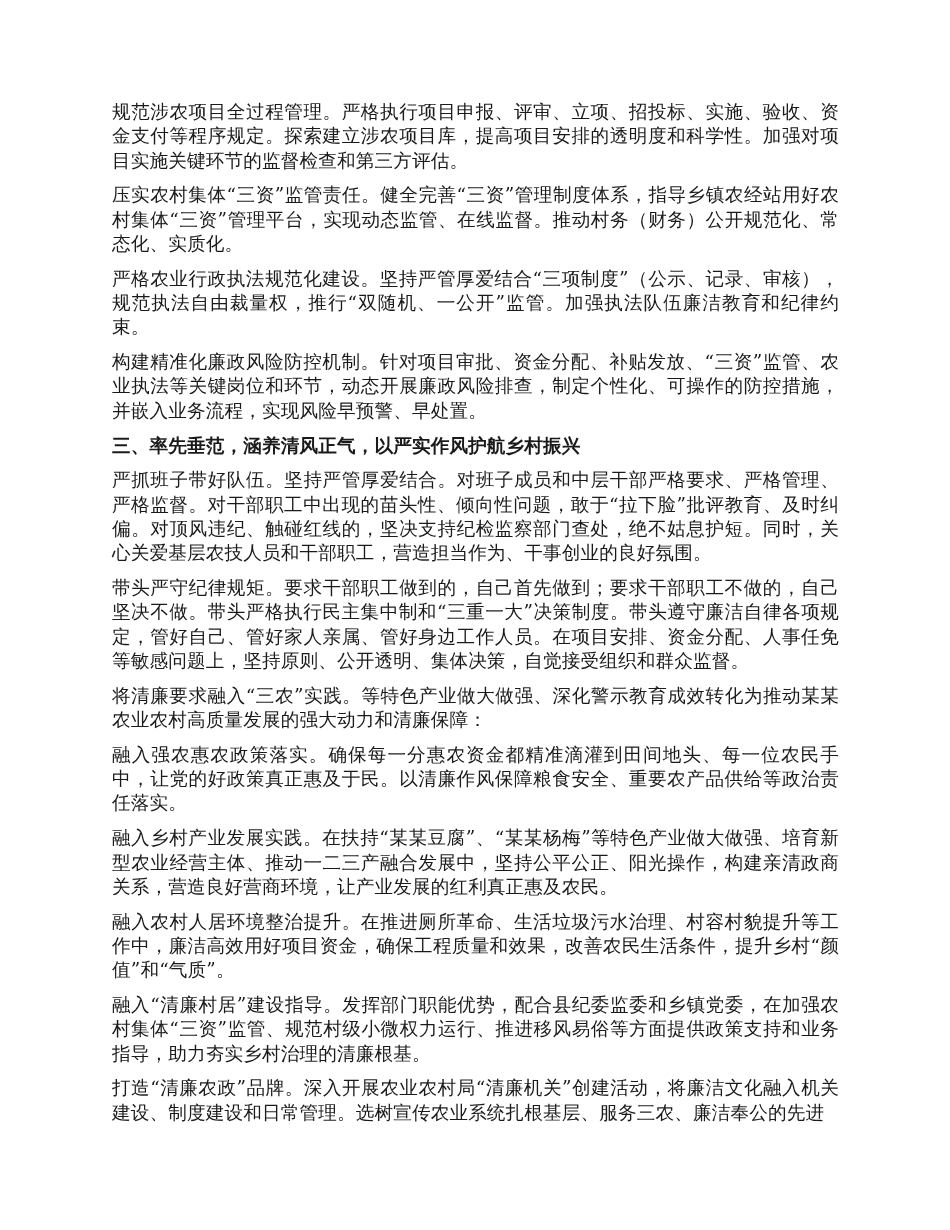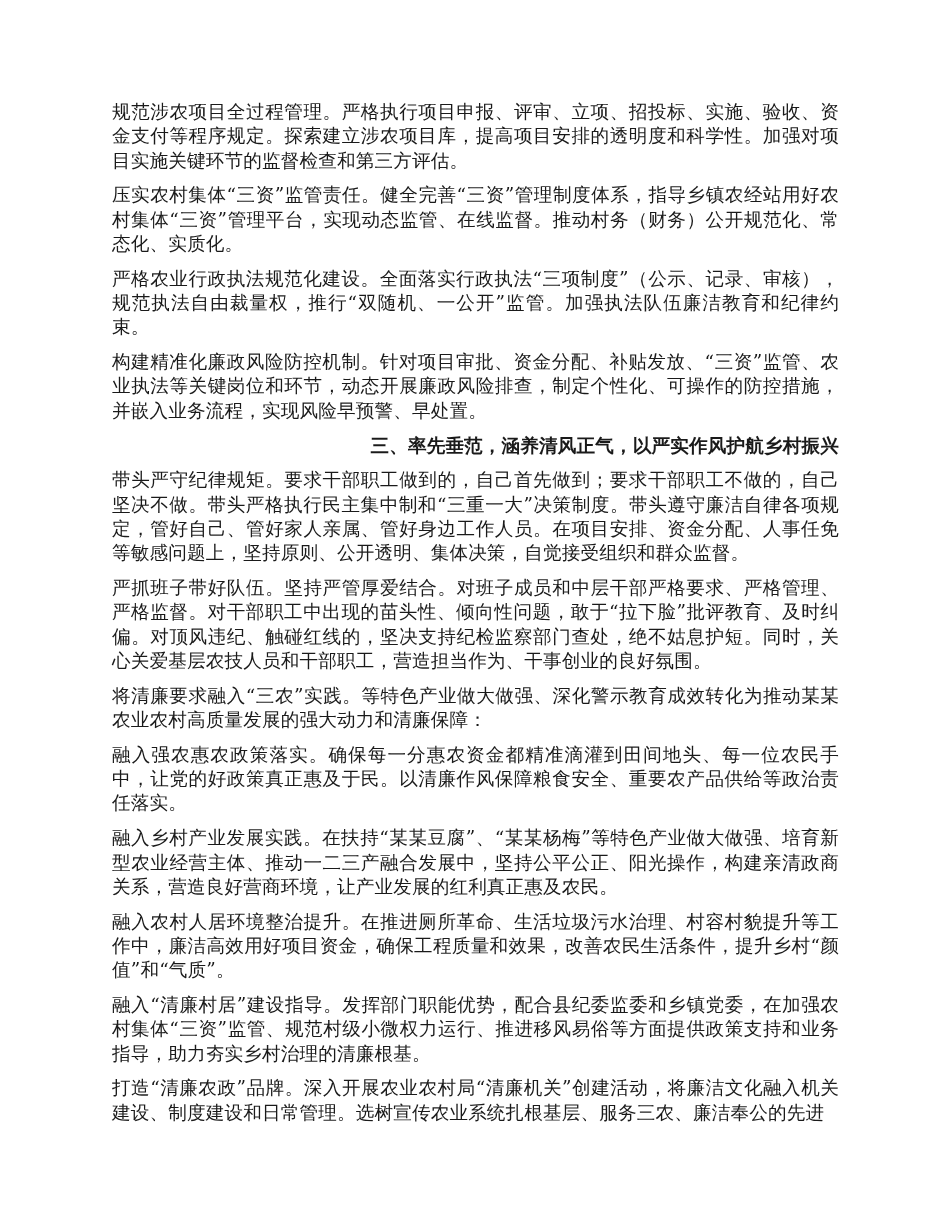--- a/index.html
+++ b/index.html
@@ -38,46 +38,46 @@
     -webkit-font-smoothing: antialiased;
   }
   .para:last-child {
     margin-bottom: 12px;
   }
   .heading {
     font-family: Liberation Sans, sans-serif;
     font-size: 18.6px;
     line-height: 24.3px;
     color: #1a1a1a;
-    text-align: right;
+    text-align: left;
     margin: 0 0 10.5px 0;
     letter-spacing: 0.15px;
     word-break: break-all;
   }
 </style>
 </head>
 <body>
 
 <div class="page">
   <div class="doc-body">
 
     <p class="para">规范涉农项目全过程管理。严格执行项目申报、评审、立项、招投标、实施、验收、资金支付等程序规定。探索建立涉农项目库，提高项目安排的透明度和科学性。加强对项目实施关键环节的监督检查和第三方评估。</p>
 
     <p class="para">压实农村集体“三资”监管责任。健全完善“三资”管理制度体系，指导乡镇农经站用好农村集体“三资”管理平台，实现动态监管、在线监督。推动村务（财务）公开规范化、常态化、实质化。</p>
 
-    <p class="para">严格农业行政执法规范化建设。全面落实行政执法“三项制度”（公示、记录、审核），规范执法自由裁量权，推行“双随机、一公开”监管。加强执法队伍廉洁教育和纪律约束。</p>
+    <p class="para">严格农业行政执法规范化建设。坚持严管厚爱结合“三项制度”（公示、记录、审核），规范执法自由裁量权，推行“双随机、一公开”监管。加强执法队伍廉洁教育和纪律约束。</p>
 
     <p class="para">构建精准化廉政风险防控机制。针对项目审批、资金分配、补贴发放、“三资”监管、农业执法等关键岗位和环节，动态开展廉政风险排查，制定个性化、可操作的防控措施，并嵌入业务流程，实现风险早预警、早处置。</p>
 
     <h2 class="heading">三、率先垂范，涵养清风正气，以严实作风护航乡村振兴</h2>
 
 
+    <p class="para">严抓班子带好队伍。坚持严管厚爱结合。对班子成员和中层干部严格要求、严格管理、严格监督。对干部职工中出现的苗头性、倾向性问题，敢于“拉下脸”批评教育、及时纠偏。对顶风违纪、触碰红线的，坚决支持纪检监察部门查处，绝不姑息护短。同时，关心关爱基层农技人员和干部职工，营造担当作为、干事创业的良好氛围。</p>
+
     <p class="para">带头严守纪律规矩。要求干部职工做到的，自己首先做到；要求干部职工不做的，自己坚决不做。带头严格执行民主集中制和“三重一大”决策制度。带头遵守廉洁自律各项规定，管好自己、管好家人亲属、管好身边工作人员。在项目安排、资金分配、人事任免等敏感问题上，坚持原则、公开透明、集体决策，自觉接受组织和群众监督。</p>
-
-    <p class="para">严抓班子带好队伍。坚持严管厚爱结合。对班子成员和中层干部严格要求、严格管理、严格监督。对干部职工中出现的苗头性、倾向性问题，敢于“拉下脸”批评教育、及时纠偏。对顶风违纪、触碰红线的，坚决支持纪检监察部门查处，绝不姑息护短。同时，关心关爱基层农技人员和干部职工，营造担当作为、干事创业的良好氛围。</p>
 
     <p class="para">将清廉要求融入“三农”实践。等特色产业做大做强、深化警示教育成效转化为推动某某农业农村高质量发展的强大动力和清廉保障：</p>
 
     <p class="para">融入强农惠农政策落实。确保每一分惠农资金都精准滴灌到田间地头、每一位农民手中，让党的好政策真正惠及于民。以清廉作风保障粮食安全、重要农产品供给等政治责任落实。</p>
 
     <p class="para">融入乡村产业发展实践。在扶持“某某豆腐”、“某某杨梅”等特色产业做大做强、培育新型农业经营主体、推动一二三产融合发展中，坚持公平公正、阳光操作，构建亲清政商关系，营造良好营商环境，让产业发展的红利真正惠及农民。</p>
 
     <p class="para">融入农村人居环境整治提升。在推进厕所革命、生活垃圾污水治理、村容村貌提升等工作中，廉洁高效用好项目资金，确保工程质量和效果，改善农民生活条件，提升乡村“颜值”和“气质”。</p>
 
     <p class="para">融入“清廉村居”建设指导。发挥部门职能优势，配合县纪委监委和乡镇党委，在加强农村集体“三资”监管、规范村级小微权力运行、推进移风易俗等方面提供政策支持和业务指导，助力夯实乡村治理的清廉根基。</p>

